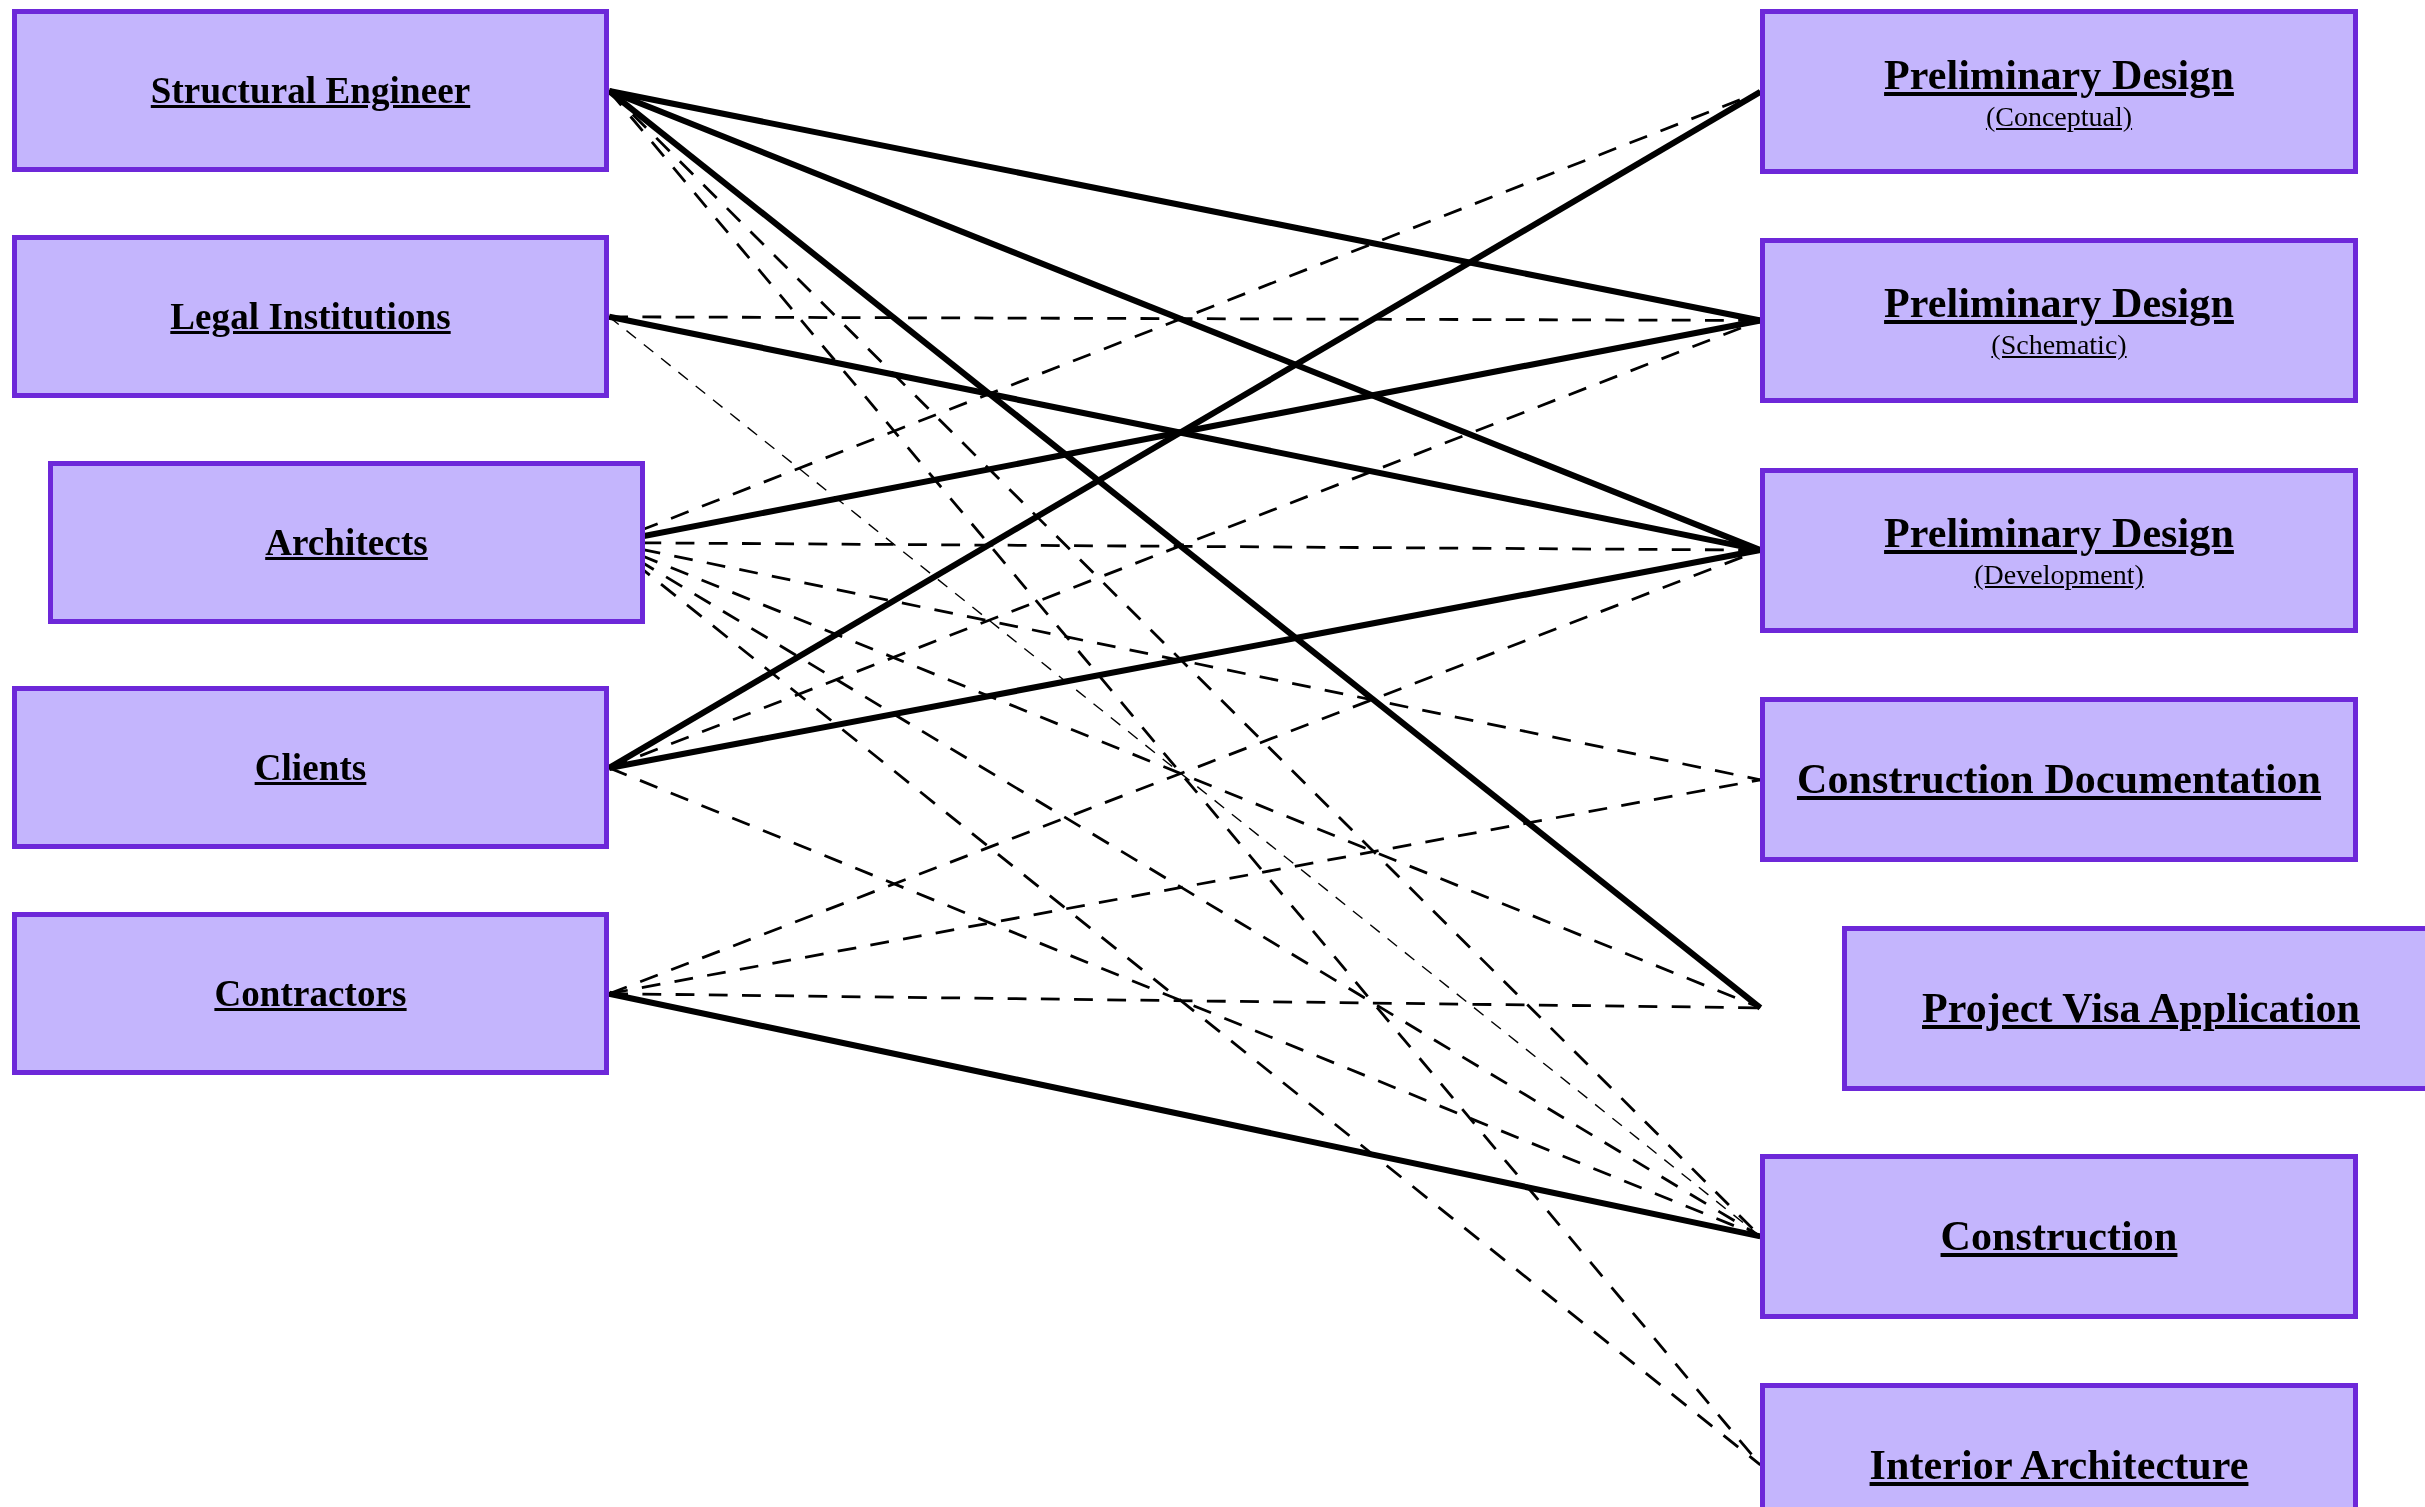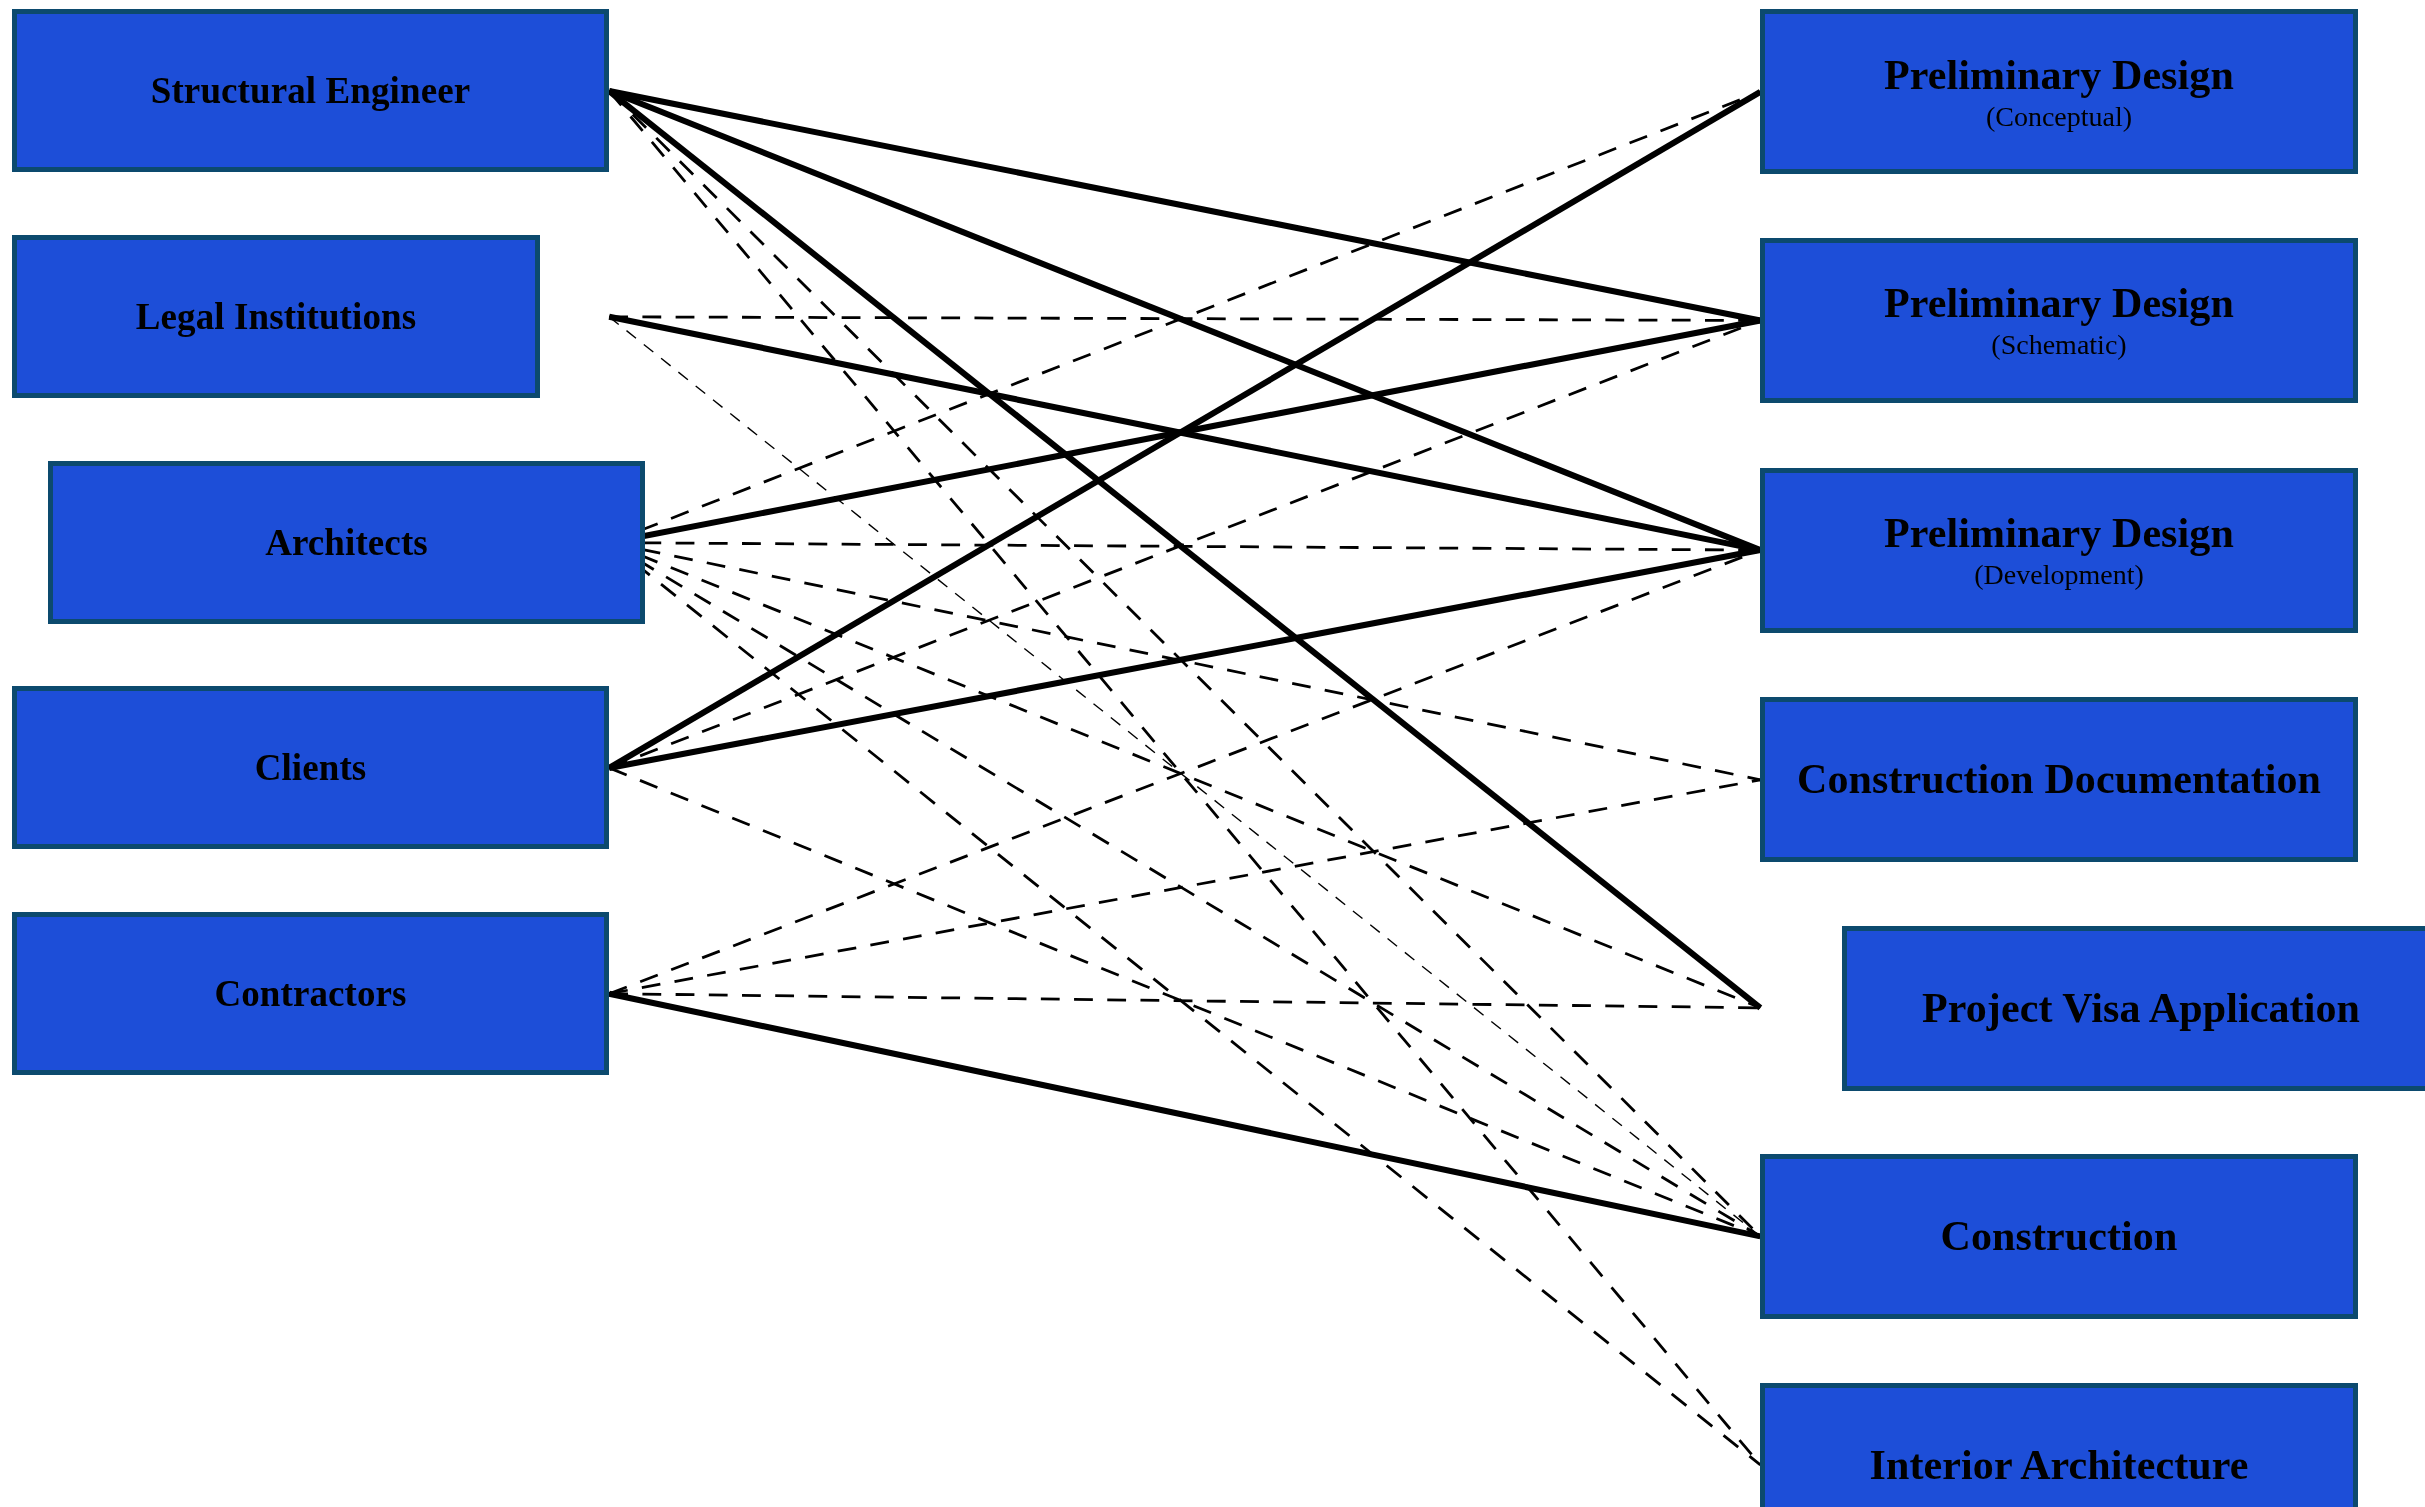--- a/index.html
+++ b/index.html
@@ -22,28 +22,29 @@
     position: absolute;
     left: 0;
     top: 0;
     width: 2426px;
     height: 1507px;
     pointer-events: none;
   }
   .node-box {
     position: absolute;
     box-sizing: border-box;
-    background: #1d4ed8;
-    border: 5px solid #0c4a6e;
+    background: #c4b5fd;
+    border: 5px solid #6d28d9;
     display: flex;
     flex-direction: column;
     align-items: center;
     justify-content: center;
     text-align: center;
     line-height: 1.12;
+    text-decoration: underline;
   }
   .node-title {
     font-weight: bold;
     font-size: 38px;
     letter-spacing: 0.1px;
     color: #000000;
     white-space: nowrap;
   }
   .node-sub {
     font-weight: normal;
@@ -83,21 +84,21 @@
       <line x1="1100" y1="1795.5" x2="3180" y2="1409" stroke="#000000" stroke-width="5" stroke-linecap="butt" stroke-dasharray="34 26"></line>
       <line x1="1100" y1="1795.5" x2="3180" y2="1821" stroke="#000000" stroke-width="5" stroke-linecap="butt" stroke-dasharray="34 26"></line>
       <line x1="1100" y1="1795.5" x2="3180" y2="2234" stroke="#000000" stroke-width="11" stroke-linecap="butt"></line>
       <line x1="1100" y1="980.5" x2="3180" y2="2647" stroke="#000000" stroke-width="5" stroke-linecap="butt" stroke-dasharray="34 26"></line>
     </svg>
 
   <div id="left-column" class="left-col">
       <div class="node-box" style="left: 12px; top: 9.4px; width: 597px; height: 163px;">
         <div class="node-title">Structural Engineer</div>
       </div>
-      <div class="node-box" style="left: 12px; top: 235px; width: 528px; height: 163px; text-align: right;">
+      <div class="node-box" style="left: 12px; top: 235px; width: 597px; height: 163px; text-align: right;">
         <div class="node-title">Legal Institutions</div>
       </div>
       <div class="node-box" style="left: 12px; top: 461px; width: 597px; height: 163px; margin-left: 36px;">
         <div class="node-title">Architects</div>
       </div>
       <div class="node-box" style="left: 12px; top: 686px; width: 597px; height: 163px;">
         <div class="node-title">Clients</div>
       </div>
       <div class="node-box" style="left: 12px; top: 912px; width: 597px; height: 163px;">
         <div class="node-title">Contractors</div>

